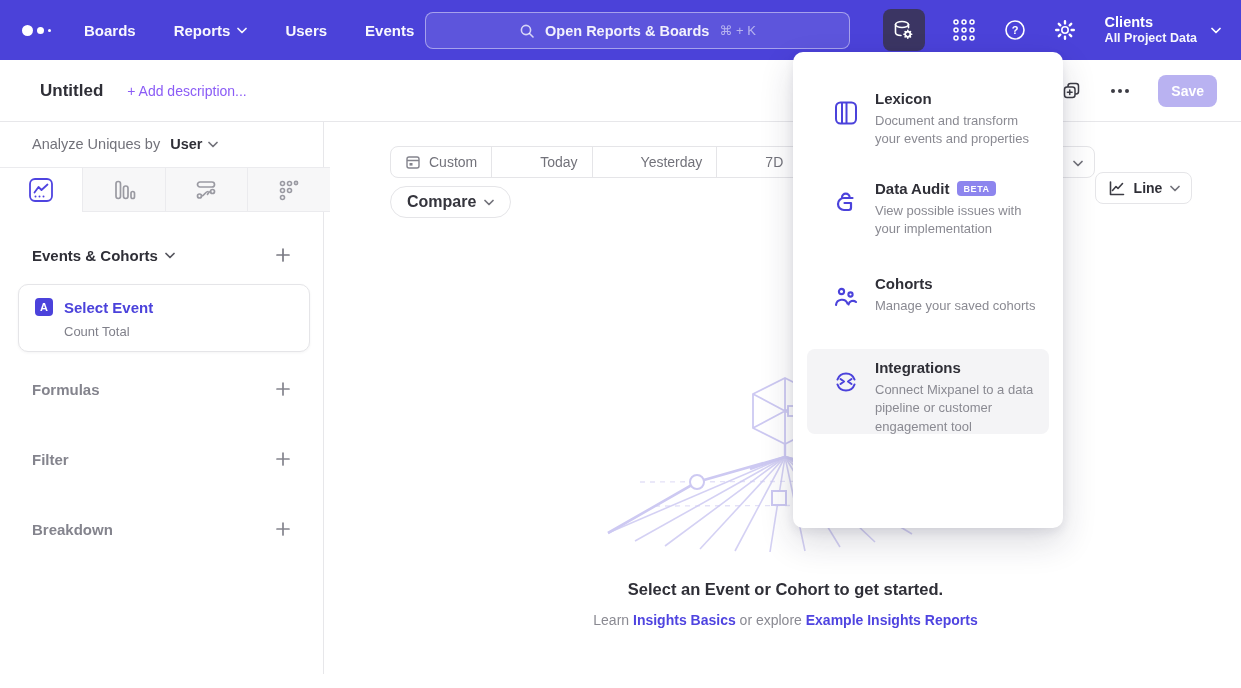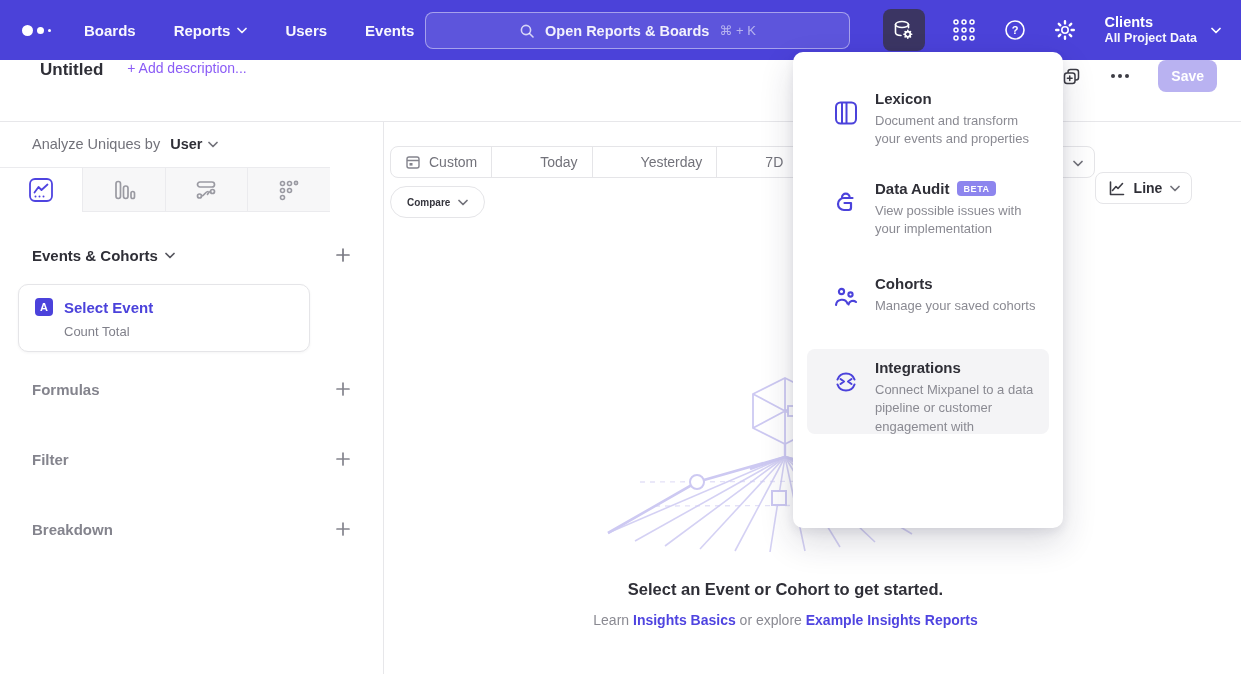--- a/index.html
+++ b/index.html
@@ -34,32 +34,32 @@
   .db-btn { width:42px; height:42px; border-radius:8px; background:#3B3563; }
   .gap22 { margin-left:26px; }
   .project { margin-left:28px; color:#fff; line-height:1.25; cursor:pointer; }
   .project .p1 { font-size:14.5px; font-weight:700; }
   .project .p2 { font-size:12.5px; font-weight:700; opacity:.95; }
   .proj-chev { margin-left:14px; color:#fff; }
 
   
   .header { position:absolute; left:0; top:60px; width:1241px; height:62px;
     background:#fff; border-bottom:1px solid #E7E7EA; display:flex;
-    align-items:flex-start; z-index:1; }
+    align-items:center; z-index:1; }
   .rpt-title { margin-left:40px; font-size:17px; font-weight:700; color:#2F2F37; }
   .rpt-desc { margin-left:24px; font-size:14px; color:#8b5cf6; cursor:text; }
   .header-right { margin-left:auto; display:flex; align-items:center;
     gap:28px; padding-right:24px; }
   .hicon { color:#3C3C44; cursor:pointer; display:flex; }
   .save-btn { min-width:50px; height:32px; padding:0 13px; border:none;
     border-radius:8px; background:#B9B2F1; color:#fff; font-size:14px;
     font-weight:600; font-family:inherit; }
 
   
-  .sidebar { position:absolute; left:0; top:122px; width:384px; bottom:14px;
+  .sidebar { position:absolute; left:0; top:122px; width:324px; bottom:14px;
     background:#fff; border-right:1px solid #E7E7EA; z-index:2; }
   .analyze { position:absolute; left:32px; top:0; height:44px; display:flex;
     align-items:center; gap:6px; font-size:14.5px; cursor:pointer; }
   .analyze .pre { color:#72727A; }
   .analyze .val { color:#2F2F37; font-weight:700; margin-left:4px; }
   .analyze .chev { color:#72727A; }
   .tabs { position:absolute; left:0; top:45px; width:330px; height:45px;
     display:flex; border-top:1px solid #EBEBEE; }
   .tab { flex:1; display:flex; align-items:center; justify-content:center;
     background:#F7F7F8; border-bottom:1px solid #EBEBEE; cursor:pointer; }
@@ -98,21 +98,21 @@
   .hidden-btn { position:absolute; left:680px; top:24px; width:85px; height:32px;
     border:1px solid #E5E5E8; border-radius:8px; background:#fff; cursor:pointer; }
   .hidden-btn .chev { position:absolute; right:11px; top:13px; color:#72727A; }
   .line-btn { position:absolute; left:765px; top:24px; width:97px; height:32px;
     border:1px solid #E5E5E8; border-radius:8px; background:#fff; display:flex;
     align-items:center; justify-content:center; gap:8px; cursor:pointer;margin-top:26px; }
   .line-btn .lbl { font-size:14px; font-weight:600; color:#2F2F37; }
   .line-btn .chev { color:#72727A; }
   .compare-btn { position:absolute; left:60px; top:64px; height:32px;
     border:1px solid #E5E5E8; border-radius:16px; background:#fff; display:flex;
-    align-items:center; gap:8px; padding:8px 16px; font-size:10px; font-weight:600;
+    align-items:center; gap:8px; padding:8px 16px; font-size:16px; font-weight:600;
     color:#35353D; cursor:pointer; }
   .compare-btn .chev { color:#72727A; }
 
   .wireframe { position:absolute; left:270px; top:243px; pointer-events:none; }
   .empty-title { position:absolute; left:0; right:0; top:458px; text-align:center;
     font-size:16.5px; font-weight:700; color:#2F2F37; }
   .empty-links { position:absolute; left:0; right:0; top:490px; text-align:center;
     font-size:14px; color:#8A8A92; }
   .empty-links a { color:#4F44E0; font-weight:700; text-decoration:none; cursor:pointer; }
 
@@ -493,16 +493,16 @@
         <path d="M4.5 10.5 a9 9 0 0 1 17 0"></path>
         <path d="M21.5 15.5 a9 9 0 0 1 -17 0"></path>
         <path d="M7.5 10 l3.5 2.5 -3.5 2.5"></path>
         <path d="M18.5 10 l-3.5 2.5 3.5 2.5"></path>
       </svg>
     </span>
     <span>
       <div class="mi-title">
           <span>Integrations</span>
         </div>
-      <div class="mi-desc">Connect Mixpanel to a data pipeline or customer engagement with</div>
+      <div class="mi-desc">Connect Mixpanel to a data pipeline or customer engagement tool</div>
     </span>
   </div>
 </div>
 
 </body></html>

